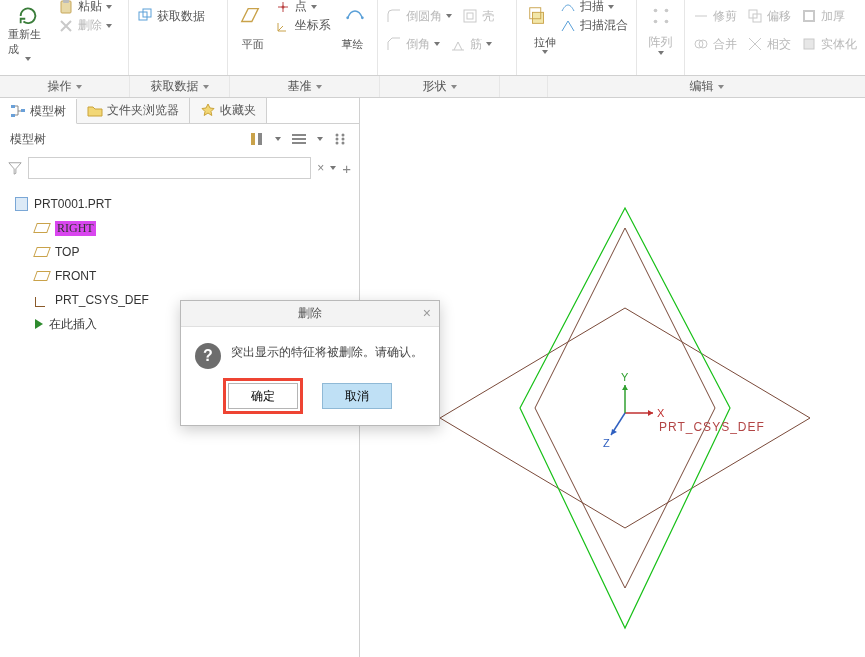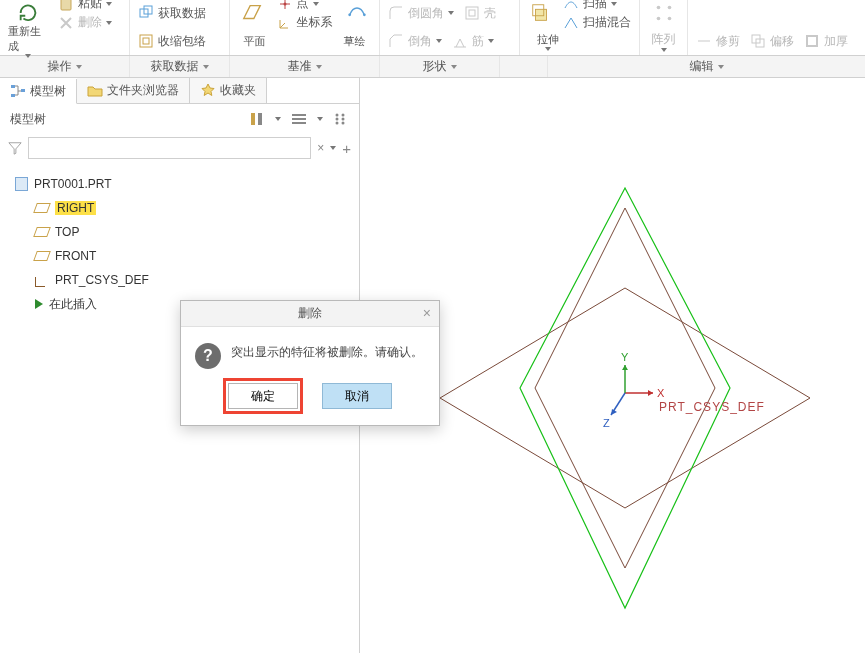--- a/index.html
+++ b/index.html
@@ -1,19 +1,19 @@
 <!DOCTYPE html>
 <html><head>
 <meta charset="utf-8">
 <style>
   * { box-sizing: border-box; font-family: "Microsoft YaHei", "Segoe UI", sans-serif; }
   html, body { margin:0; padding:0; width:865px; height:657px; overflow:hidden; background:#fff; color:#333; font-size:12px; }
 
   
-  .ribbon { display:flex; height:56px; border-bottom:1px solid #d0d0d0; background:#fff;align-items:flex-end; }
+  .ribbon { display:flex; height:76px; border-bottom:1px solid #d0d0d0; background:#fff; }
   .ribgroup { display:flex; flex-direction:column; padding:2px 8px 0 8px; border-right:1px solid #e6e6e6; }
   .ribgroup .row { display:flex; align-items:center; gap:10px; height:28px; }
   .ribgroup .big { display:flex; flex-direction:column; align-items:center; justify-content:center; width:40px; }
   .ribgroup .item { display:flex; align-items:center; gap:4px; color:#555; white-space:nowrap; }
   .ribgroup .item.dim { color:#b8b8b8; }
   .ico { display:inline-block; width:16px; height:16px; }
   .ico-big { width:22px; height:22px; }
   .dropcaret { width:0; height:0; border-left:3px solid transparent; border-right:3px solid transparent; border-top:4px solid #777; display:inline-block; }
 
   
@@ -28,21 +28,21 @@
   .tab { display:flex; align-items:center; gap:4px; padding:0 10px; border-right:1px solid #d0d0d0; background:#f7f7f7; color:#555; }
   .tab.active { background:#fff; border-bottom:1px solid #fff; position:relative; top:1px; }
   .treename { display:flex; align-items:center; justify-content:space-between; height:30px; padding:0 10px; }
   .treename .tools { display:flex; gap:10px; color:#888; align-items:center;}
   .filterrow { display:flex; align-items:center; height:28px; padding:0 8px; gap:6px; }
   .filterrow input { flex:1; height:22px; border:1px solid #cfcfcf; padding:0 4px; font-size:12px; }
   .filterrow .clear { color:#888; cursor:pointer; }
   .tree { padding:10px 5px; }
   .tree .node { display:flex; align-items:center; gap:6px; height:24px; padding-left:10px; }
   .tree .node.child { padding-left:30px; }
-  .tree .node .lbl.sel { background:#fde047; padding:0 2px; }
+  .tree .node .lbl.sel { background:#d946ef; padding:0 2px;font-family:Liberation Serif, serif; }
   .planeico { width:14px; height:10px; transform:skewX(-20deg); border:1px solid #c9a24a; display:inline-block; }
   .csysico { width:14px; height:14px; display:inline-block; position:relative; }
   .csysico::before, .csysico::after { content:""; position:absolute; background:#8a5a2a; }
   .csysico::before { left:0; bottom:0; width:10px; height:1px; }
   .csysico::after { left:0; bottom:0; width:1px; height:10px; }
   .arrowico { width:0;height:0;border-top:5px solid transparent;border-bottom:5px solid transparent;border-left:8px solid #2e8b2e; display:inline-block;}
   .fileico { width:13px; height:14px; background:#dceaf7; border:1px solid #7aa7d6; display:inline-block; }
 
   .viewport { flex:1; position:relative; background:#fff; overflow:hidden; }
 
@@ -103,29 +103,20 @@
   <div class="ribgroup" style="width:100px">
     <div class="row">
       <div class="item">
         <svg class="ico" viewBox="0 0 16 16">
             <rect x="2" y="4" width="8" height="8" fill="none" stroke="#5aa0d8"></rect>
             <rect x="6" y="1" width="8" height="8" fill="none" stroke="#5aa0d8"></rect>
           </svg>
         <span>获取数据</span>
       </div>
     </div>
-    <div class="row">
-      <div class="item">
-        <svg class="ico" viewBox="0 0 16 16">
-            <rect x="2" y="2" width="12" height="12" fill="none" stroke="#c9a24a"></rect>
-            <rect x="5" y="5" width="6" height="6" fill="none" stroke="#c9a24a"></rect>
-          </svg>
-        <span>收缩包络</span>
-      </div>
-    </div>
   </div>
 
   <div class="ribgroup" style="width:150px">
     <div class="row">
       <div class="big">
         <svg class="ico-big" viewBox="0 0 24 24">
             <path d="M3 18L10 4h11L14 18z" fill="none" stroke="#c9a24a" stroke-width="1.5"></path>
           </svg>
       </div>
       <div style="display:flex;flex-direction:column;gap:2px">
@@ -262,20 +253,41 @@
             <rect x="2" y="2" width="8" height="8" fill="none" stroke="#c9c9c9"></rect>
             <rect x="6" y="6" width="8" height="8" fill="none" stroke="#c9c9c9"></rect>
           </svg>
           <span>偏移</span>
         </div>
       <div class="item dim">
           <svg class="ico" viewBox="0 0 16 16">
             <rect x="3" y="3" width="10" height="10" fill="none" stroke="#c9c9c9" stroke-width="2"></rect>
           </svg>
           <span>加厚</span>
+        </div>
+    </div>
+    <div class="row">
+      <div class="item dim">
+          <svg class="ico" viewBox="0 0 16 16">
+            <circle cx="6" cy="8" r="4" fill="none" stroke="#c9c9c9"></circle>
+            <circle cx="10" cy="8" r="4" fill="none" stroke="#c9c9c9"></circle>
+          </svg>
+          <span>合并</span>
+        </div>
+      <div class="item dim">
+          <svg class="ico" viewBox="0 0 16 16">
+            <path d="M2 2l12 12M14 2L2 14" stroke="#c9c9c9"></path>
+          </svg>
+          <span>相交</span>
+        </div>
+      <div class="item dim">
+          <svg class="ico" viewBox="0 0 16 16">
+            <rect x="3" y="3" width="10" height="10" fill="#e7e7e7" stroke="#c9c9c9"></rect>
+          </svg>
+          <span>实体化</span>
         </div>
     </div>
   </div>
 </div>
 
 <div class="groupbar">
   <div class="glabel" style="width:130px">
       <span>操作</span>
       <span class="dropcaret"></span>
     </div>

